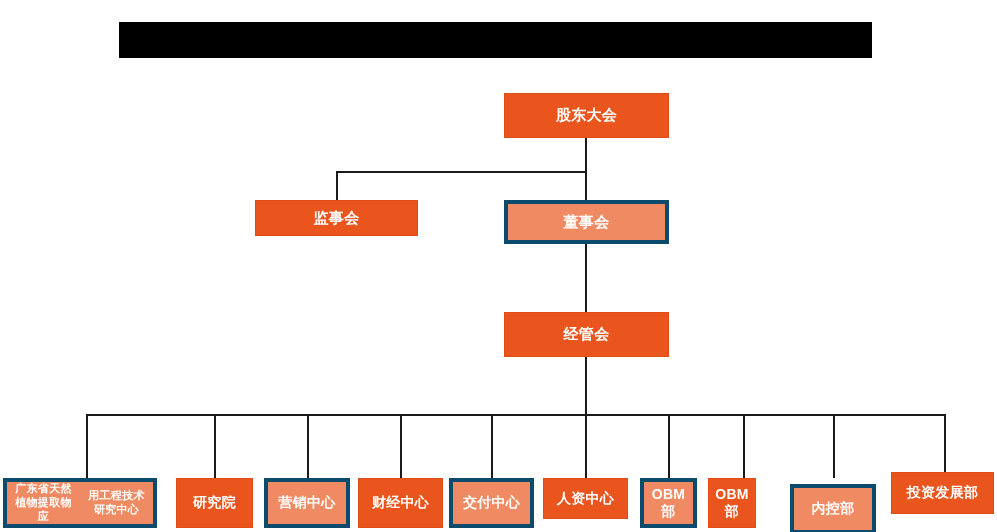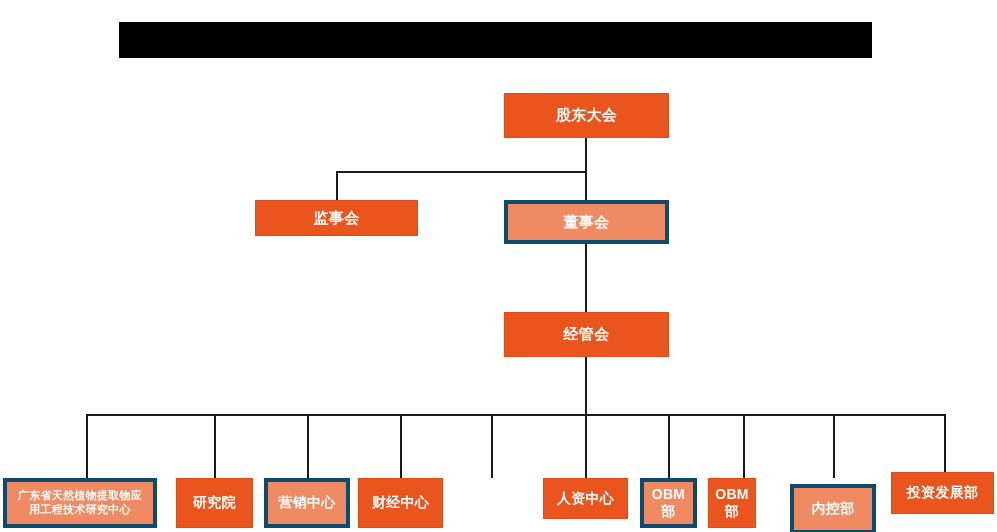--- a/index.html
+++ b/index.html
@@ -93,37 +93,40 @@
   <div class="connector v" style="left:214px; top:414px; width:2px; height:64px;"></div>
   <div class="connector v" style="left:307px; top:414px; width:2px; height:64px;"></div>
   <div class="connector v" style="left:400px; top:414px; width:2px; height:64px;"></div>
   <div class="connector v" style="left:491px; top:414px; width:2px; height:64px;"></div>
   <div class="connector v" style="left:585px; top:414px; width:2px; height:64px;"></div>
   <div class="connector v" style="left:668px; top:414px; width:2px; height:64px;"></div>
   <div class="connector v" style="left:743px; top:414px; width:2px; height:64px;"></div>
   <div class="connector v" style="left:833px; top:414px; width:2px; height:64px;"></div>
   <div class="connector v" style="left:944px; top:414px; width:2px; height:64px;"></div>
 
-  <div class="node light" style="left:3px; top:478px; width:154px; height:50px; font-size:11px; flex-direction:column;">
+  <div class="node light" style="left:3px; top:478px; width:154px; height:50px; font-size:11px; flex-direction:row;">
     <span class="node-label">广东省天然植物提取物应</span>
     <span class="node-label">用工程技术研究中心</span>
   </div>
 
   <div class="node light" style="left:264px; top:478px; width:86px; height:50px; font-size:14px;">
     <span class="node-label">营销中心</span>
   </div>
 
   <div class="node dark" style="left:176px; top:478px; width:77px; height:50px; font-size:14px;">
     <span class="node-label">研究院</span>
   </div>
 
   <div class="node dark" style="left:358px; top:478px; width:85px; height:50px; font-size:14px;">
     <span class="node-label">财经中心</span>
   </div>
 
+  <div class="node light" style="left:449px; top:478px; width:85px; height:50px; font-size:14px;">
+    <span class="node-label">交付中心</span>
+  </div>
 
   <div class="node dark" style="left:543px; top:478px; width:85px; height:41px; font-size:14px;">
     <span class="node-label">人资中心</span>
   </div>
 
   <div class="node light" style="left:640px; top:478px; width:57px; height:50px; font-size:14px;">
     <span class="node-label">OBM部</span>
   </div>
 
   <div class="node dark" style="left:708px; top:478px; width:48px; height:50px; font-size:14px;">

